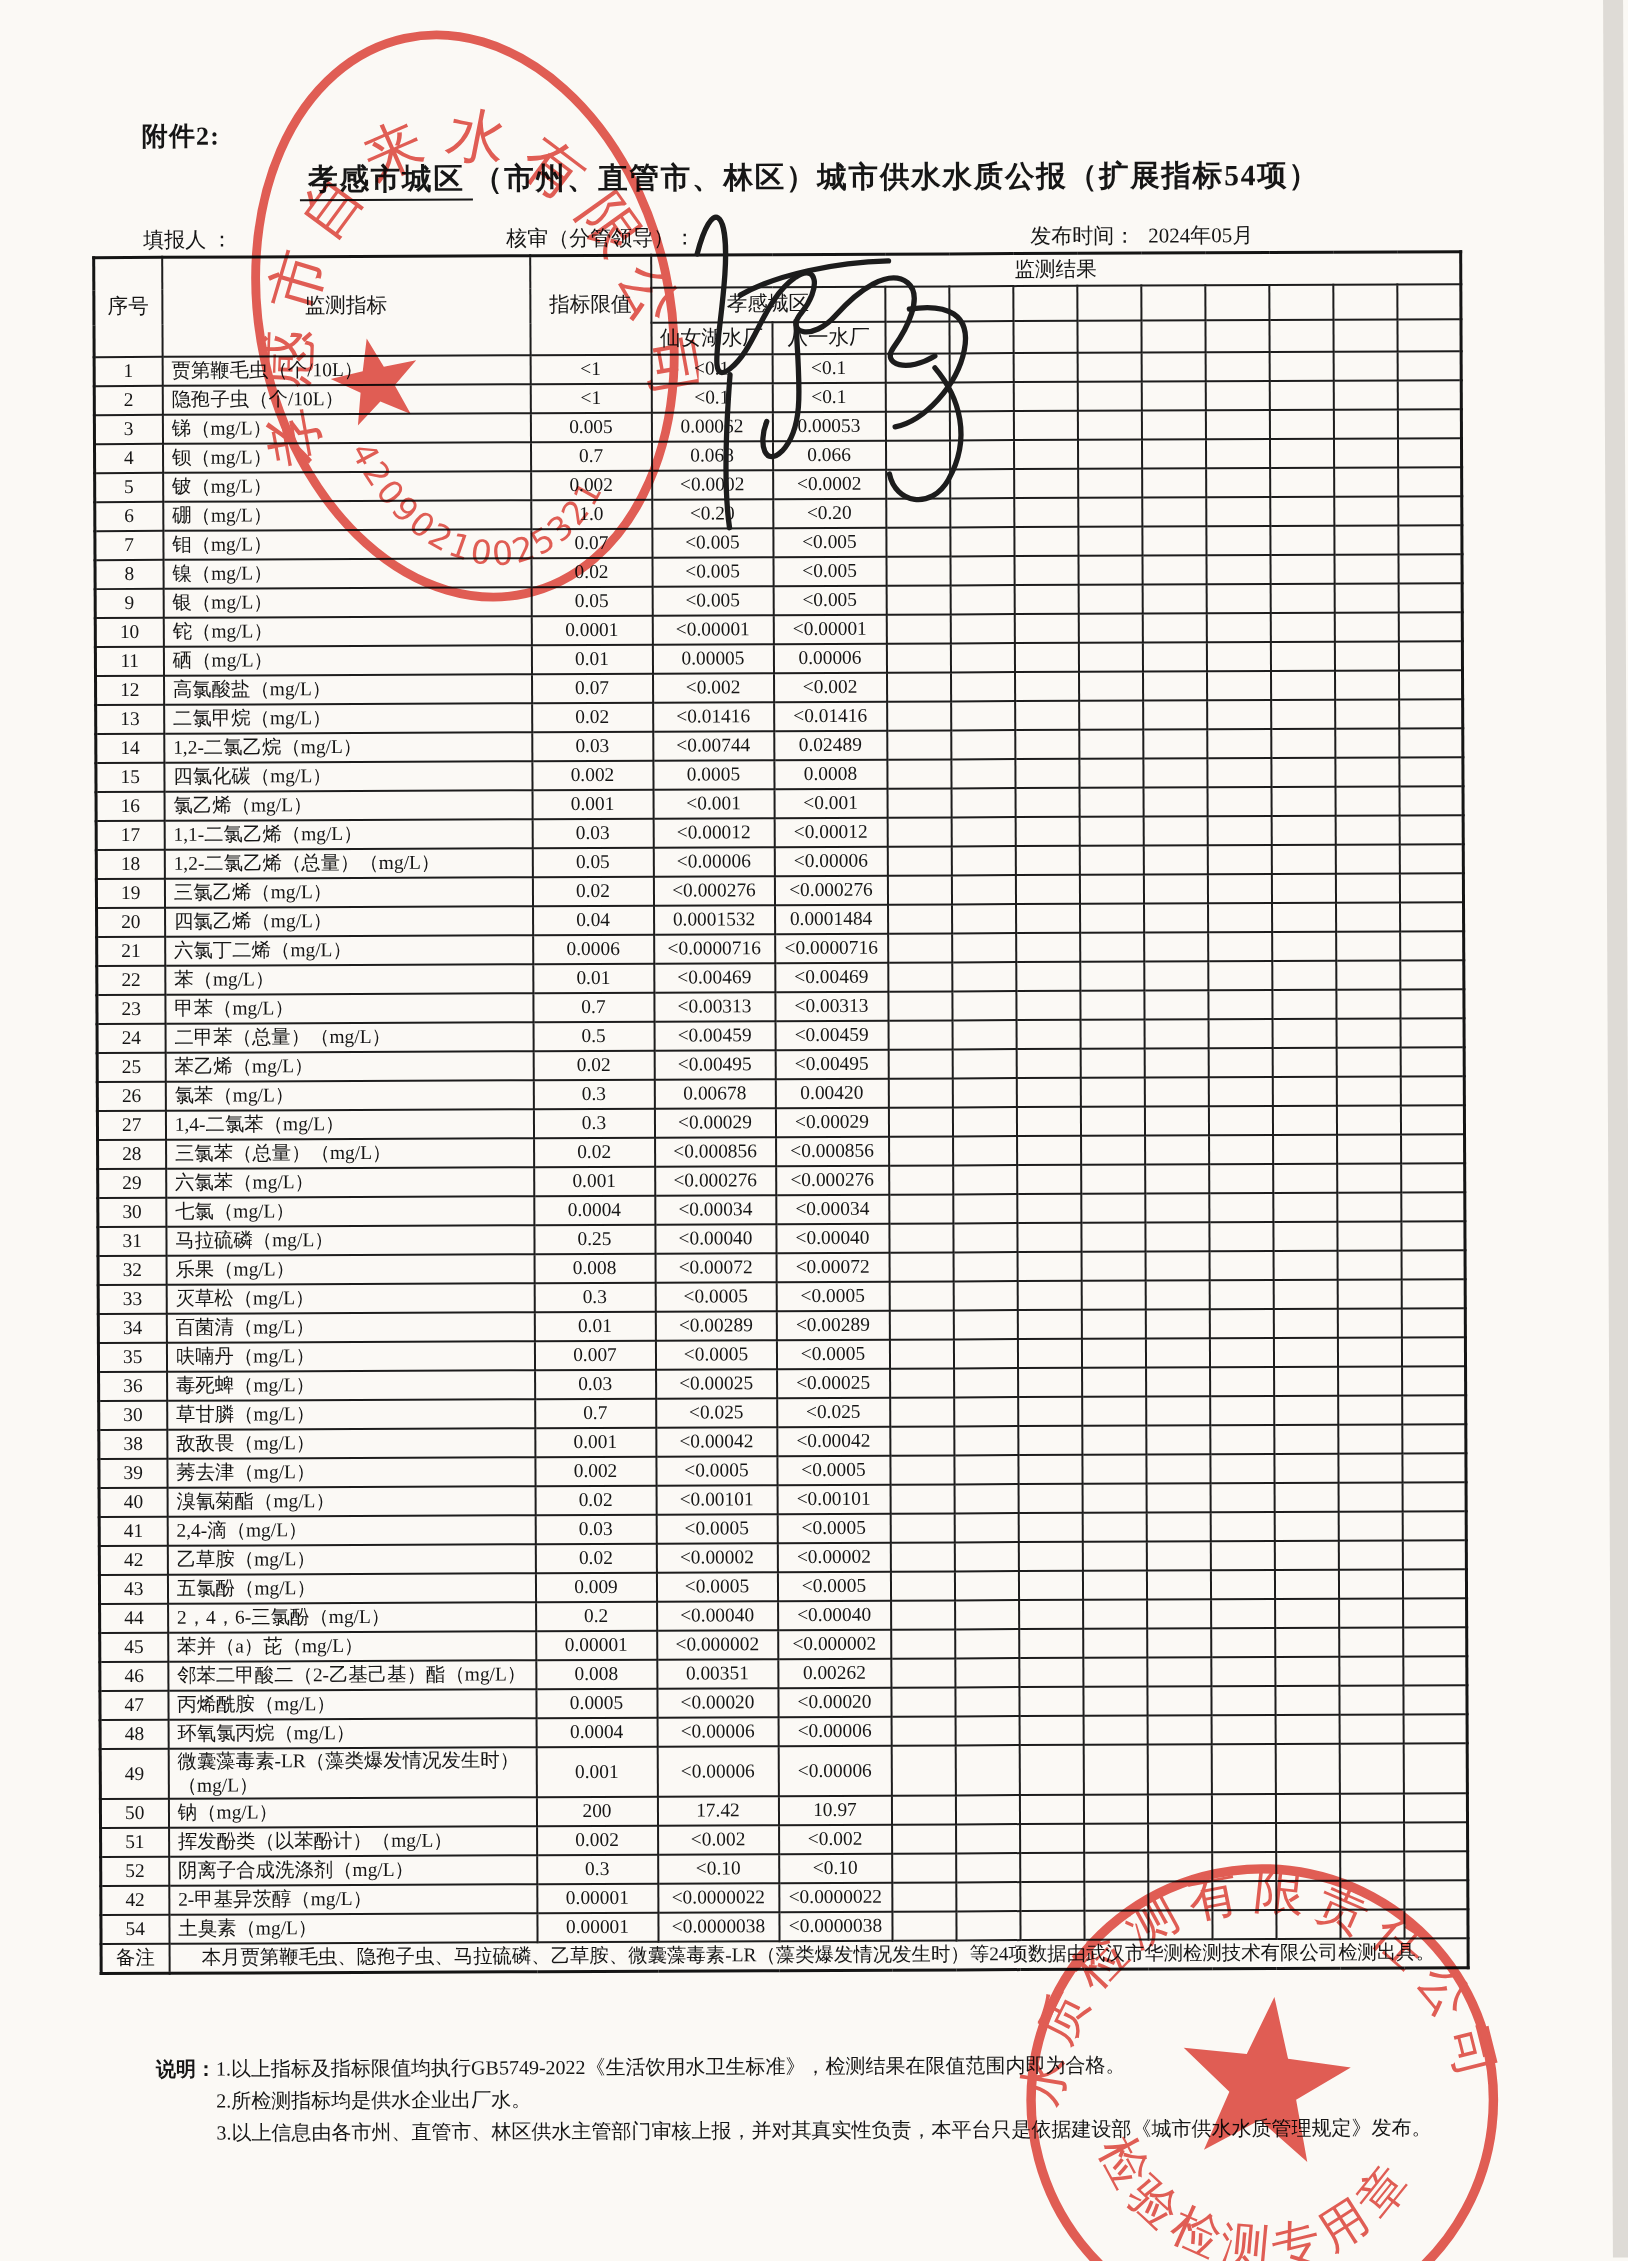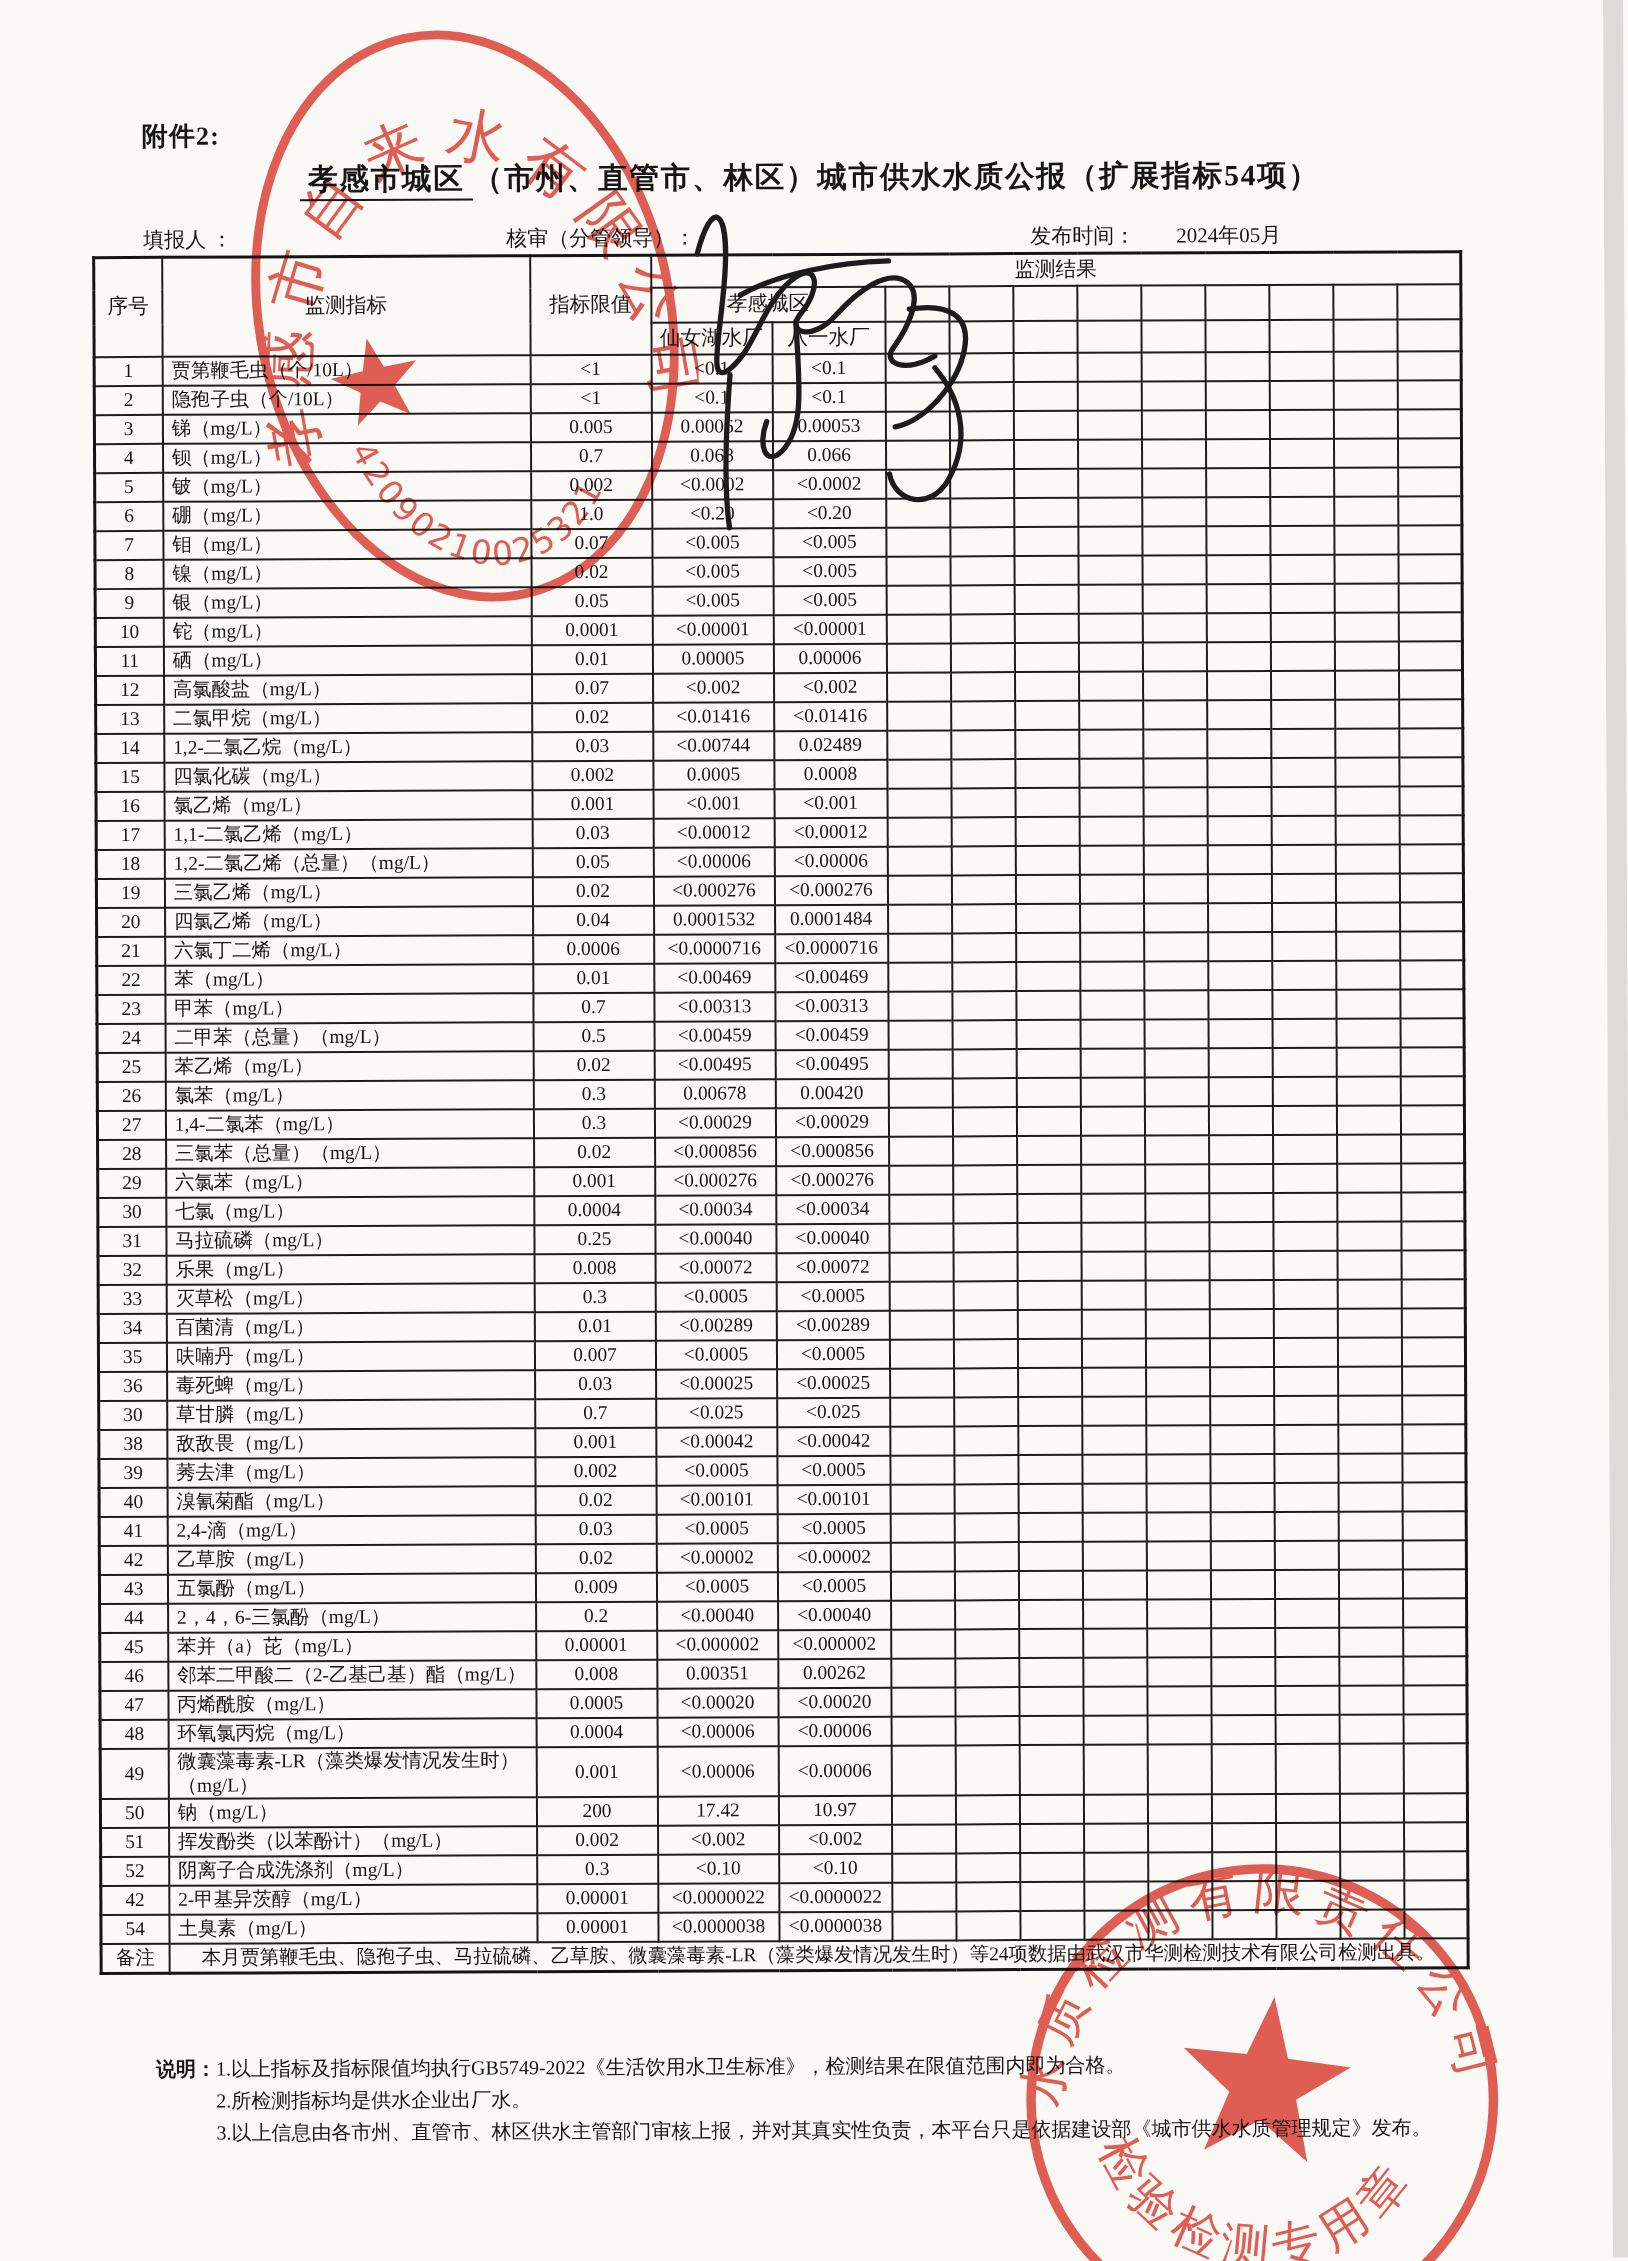--- a/index.html
+++ b/index.html
@@ -9,21 +9,21 @@
   #content{position:absolute;inset:0;transform:rotate(-0.25deg);}
 
   .attach{position:absolute;left:146px;top:116px;font-size:26px;font-weight:bold;letter-spacing:1.2px;}
   .title{position:absolute;left:0;top:158px;width:1628px;text-align:center;font-size:29.5px;font-weight:bold;letter-spacing:1.8px;}
   .title .u{border-bottom:2.9px solid #161616;padding:0 8.3px 3.5px 8.3px;margin-top:42px;}
 
   .meta{position:absolute;top:223px;left:0;width:1628px;font-size:21px;}
   .meta .filler{position:absolute;left:147px;top:0;}
   .meta .reviewer{position:absolute;left:498px;top:0;margin-left:12px;}
   .meta .publish{position:absolute;left:1034px;top:0;}
-  .meta .publish .val{margin-left:41px;}
+  .meta .publish .val{margin-left:13px;}
 
   table.main{position:absolute;left:96px;top:253px;border-collapse:collapse;table-layout:fixed;
              width:1368px;background:transparent;}
   table.main th,table.main td{border:2.4px solid #1d1d1d;padding:0 3.5px;text-align:center;
              font-size:19.4px;line-height:1.25;overflow:hidden;}
   table.main{border:3.5px solid #151515;}
   table.main thead th{font-weight:normal;font-size:20.6px;}
   tr.h1{height:32px;} tr.h2{height:35px;} tr.h3{height:32px;}
   table.main tbody tr{height:29px;}
   table.main td.ind{text-align:left;padding-left:8.3px;}

